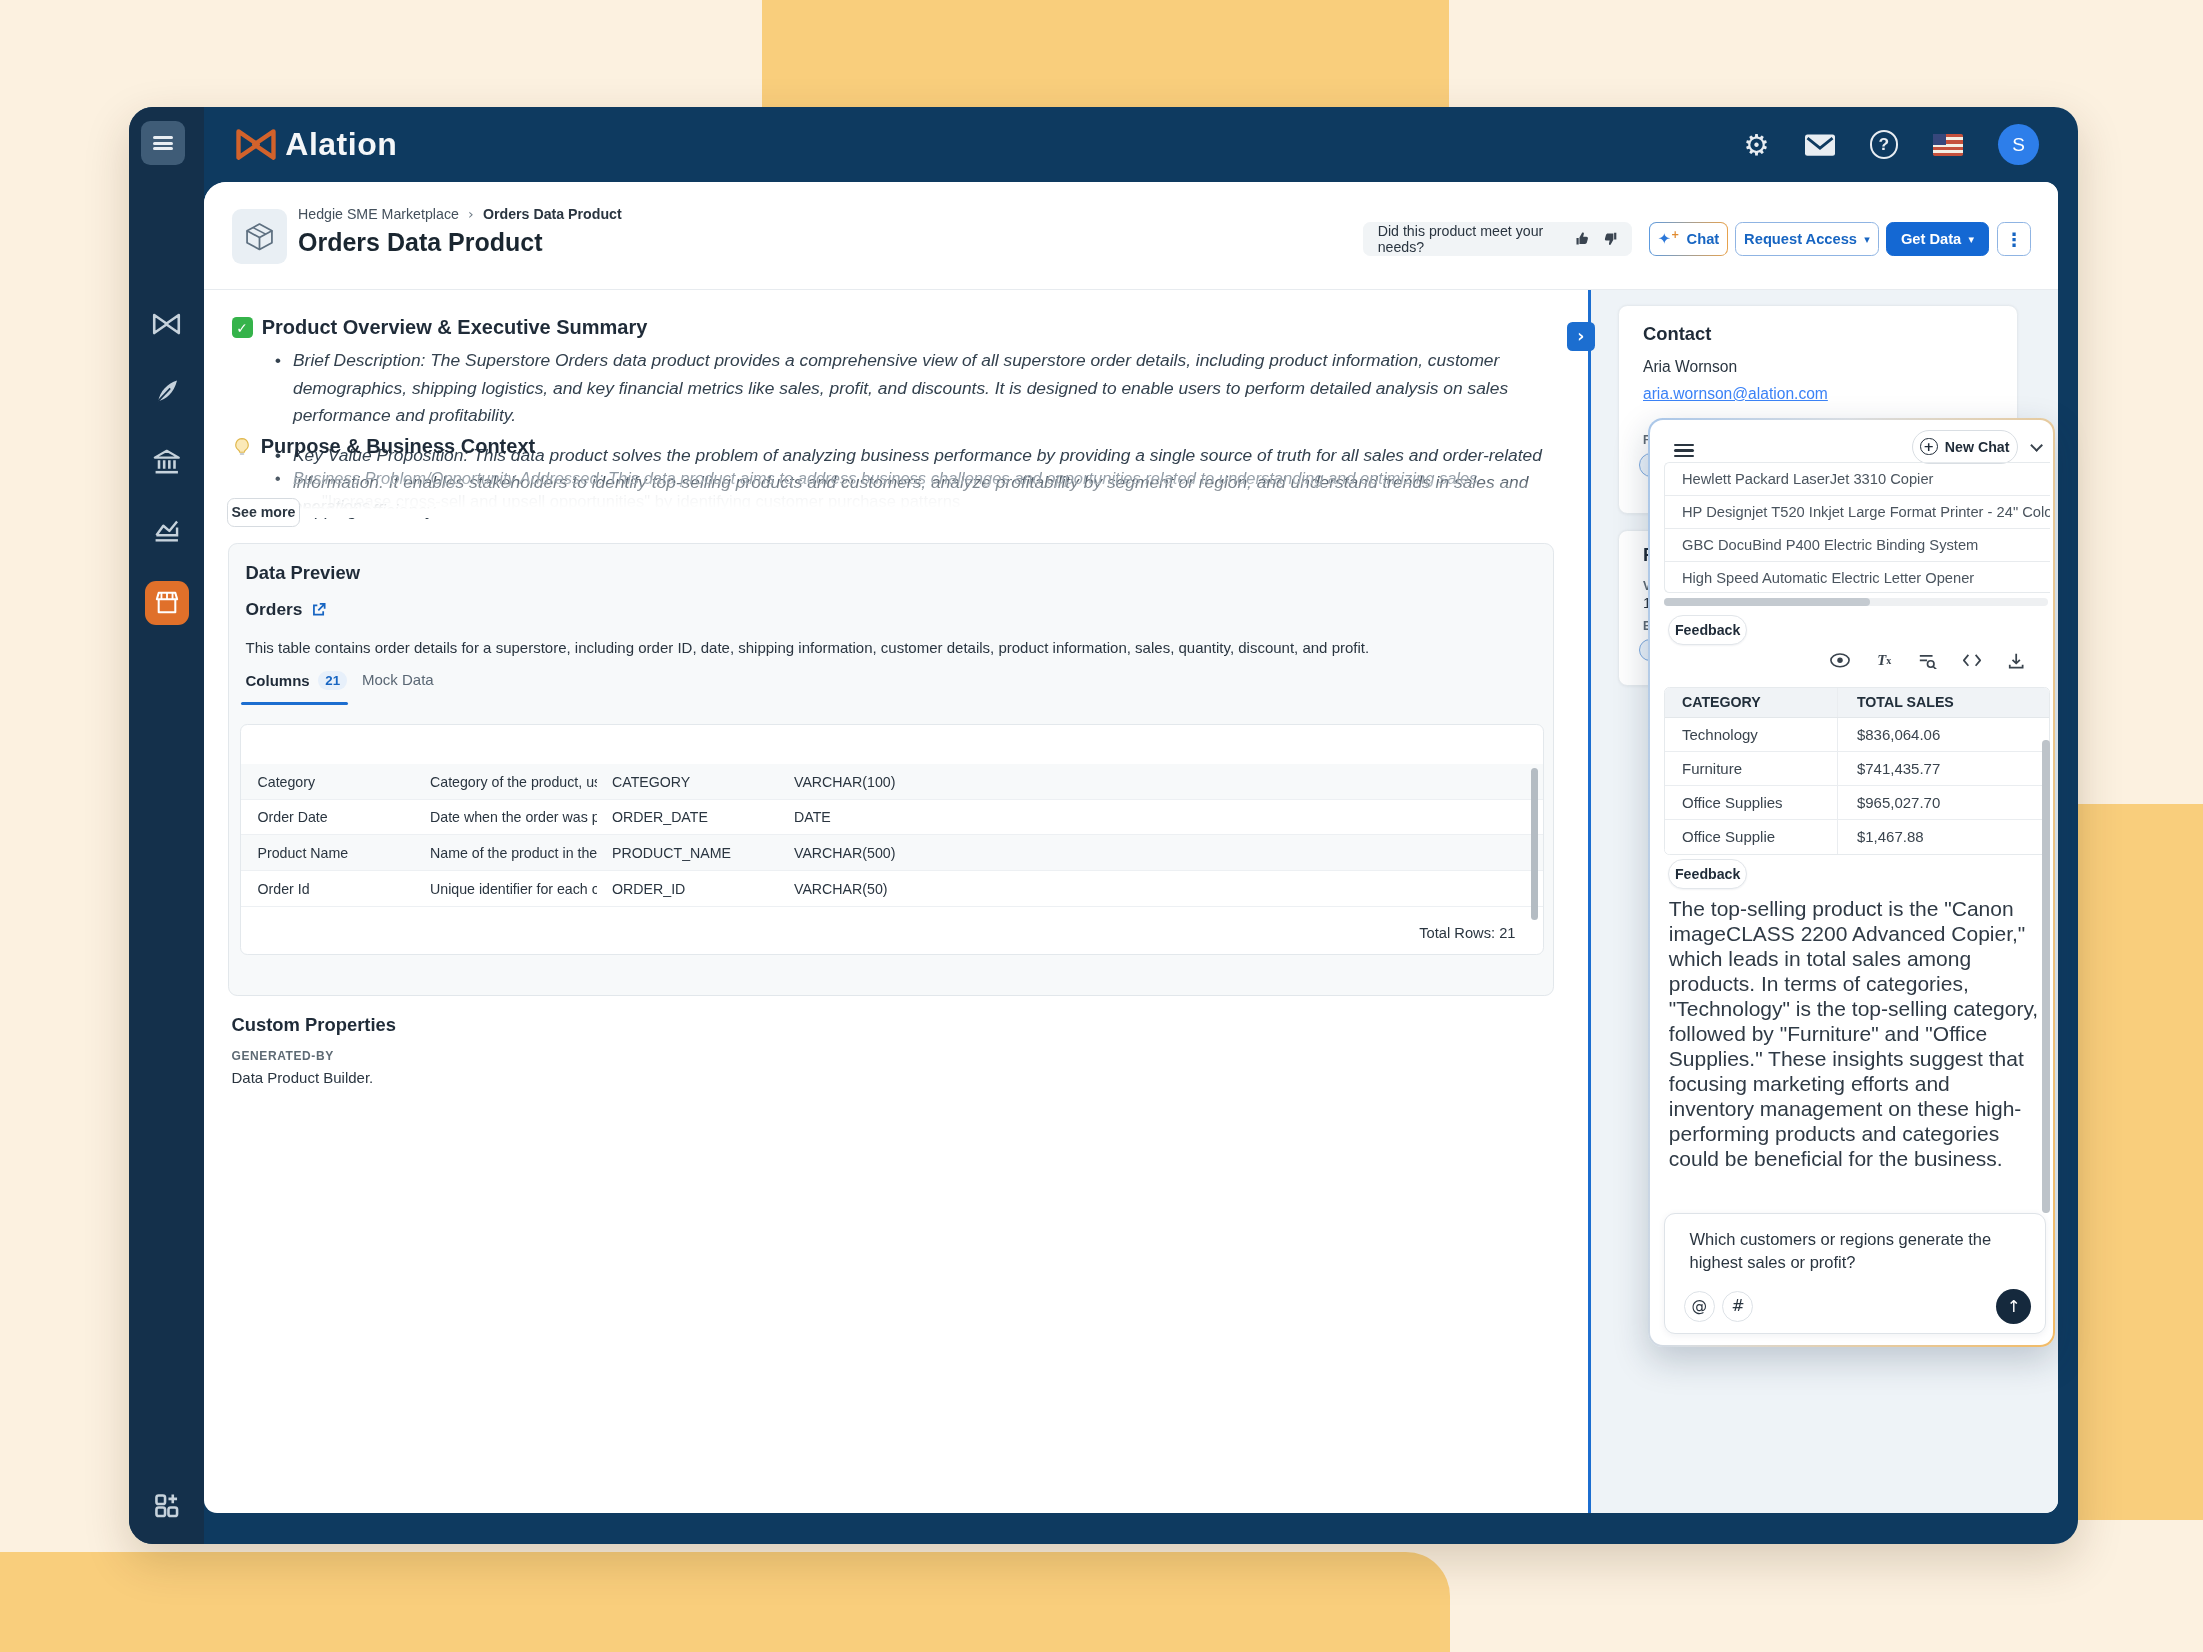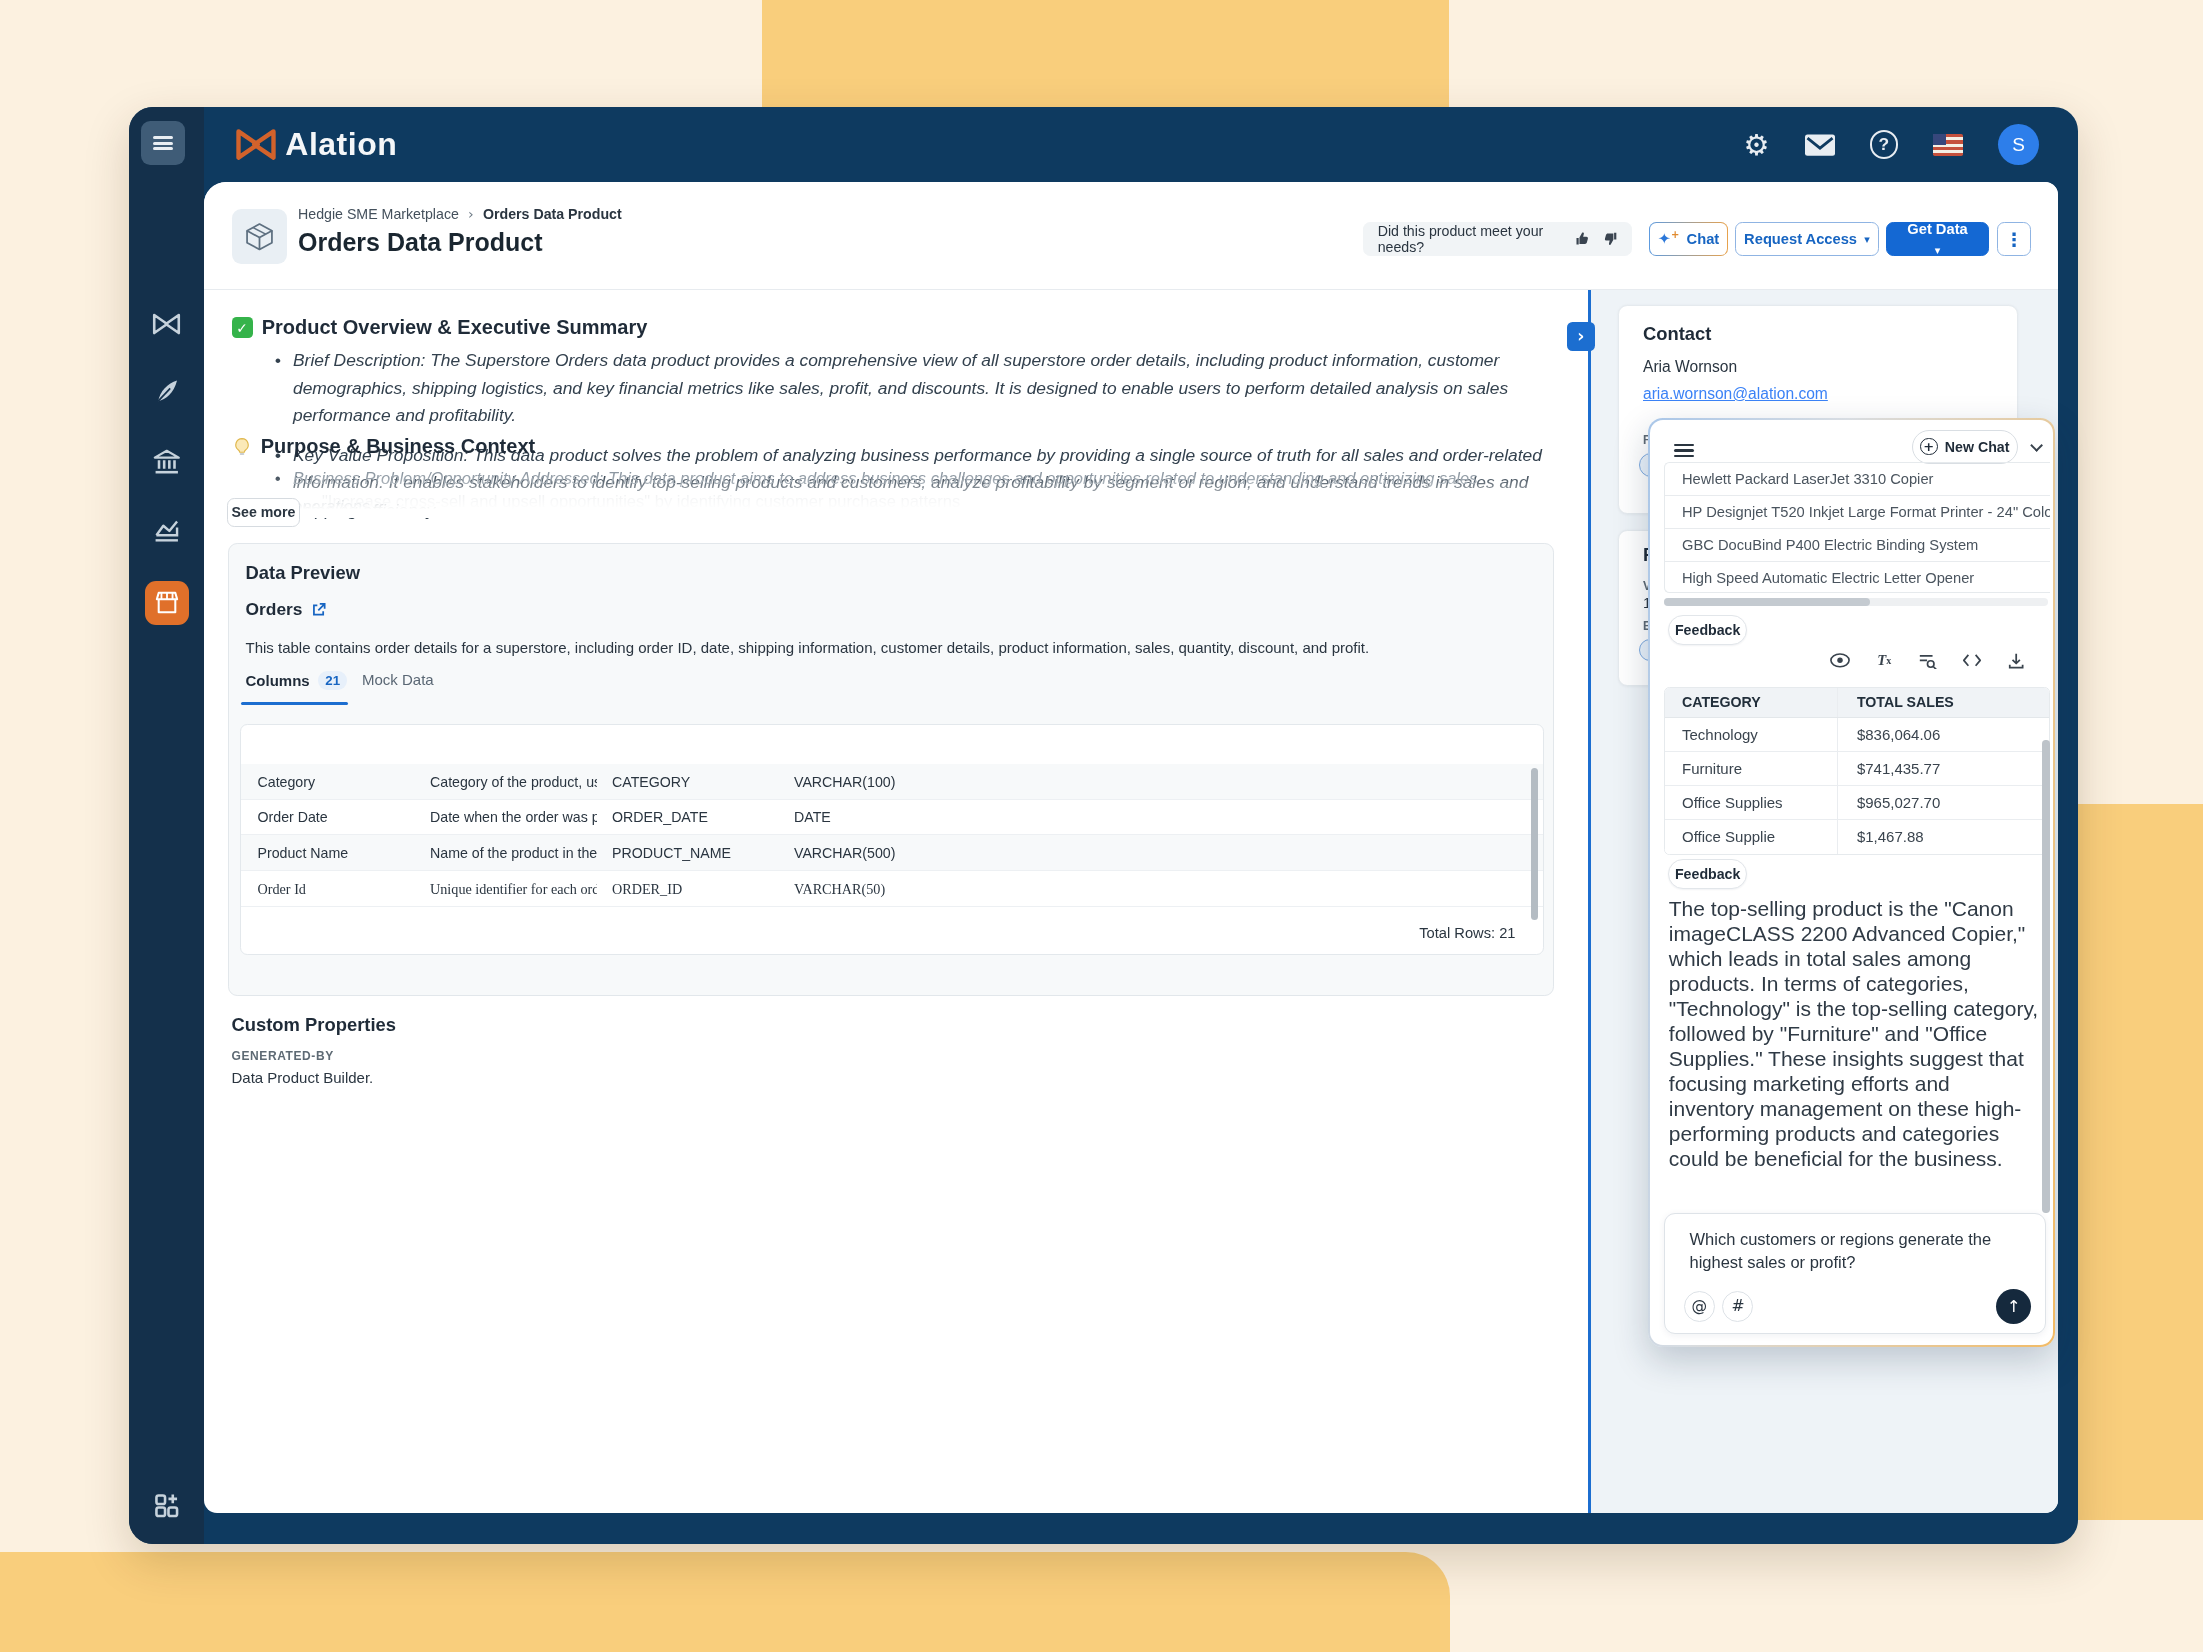--- a/index.html
+++ b/index.html
@@ -43,21 +43,21 @@
   .icon-box { position:absolute; left:27.5px; top:27px; width:55px; height:55px; background:#E9EFF4; border-radius:9.2px; display:flex; align-items:center; justify-content:center; }
   .crumbs { position:absolute; left:94px; top:24px; font-size:14.2px; color:#44505C; display:flex; gap:9.2px; align-items:center; }
   .crumb2 { font-weight:600; color:#2A3540; }
   .page-title { position:absolute; left:94px; top:46px; font-size:25px; font-weight:bold; color:#1A2630; }
 
   .needs-pill { position:absolute; left:1159px; top:40px; width:269px; height:34px; background:#F1F4F6; border-radius:7.3px; display:flex; align-items:center; gap:13px; padding:0 14.7px; font-size:14.2px; color:#2A3540; }
   .btn { position:absolute; top:40px; height:34px; border-radius:7.3px; display:flex; align-items:center; justify-content:center; gap:7.3px; font-size:14.7px; font-weight:600; cursor:pointer; background:#fff; }
   .btn-chat { left:1445px; width:79px; color:#1765C2; border:1.4px solid transparent;
       background-image:linear-gradient(#fff,#fff),linear-gradient(90deg,#5D9BE0,#E8A24C); background-origin:border-box; background-clip:padding-box,border-box; }
   .btn-request { left:1531px; width:144px; color:#1765C2; border:1.4px solid #8FB4E3; }
-  .btn-getdata { left:1682px; width:103px; color:#fff; background:#1468D3; border:1.4px solid #1468D3;flex-direction:column; }
+  .btn-getdata { left:1682px; width:103px; color:#fff; background:#1468D3; border:1.4px solid #1468D3; }
   .btn-kebab { left:1793px; width:34px; color:#1765C2; border:1.4px solid #8FB4E3; font-size:18.4px; }
   .caret { font-size:11px; }
 
   .sec-head { position:absolute; left:27.5px; display:flex; align-items:center; gap:9.2px; font-size:20px; font-weight:bold; color:#1F2B38; }
   .check-ic { width:21px; height:21px; background:#35B34A; border-radius:4.6px; color:#fff; font-size:13.8px; font-weight:bold; display:flex; align-items:center; justify-content:center; }
   .bullets { position:absolute; left:69px; width:1278px; font-size:17.4px; line-height:27.5px; color:#33414E;font-style:italic; }
   .bullet { position:relative; padding-left:20px; margin-bottom:12px; }
   .bullet::before { content:"•"; position:absolute; left:1.8px; top:0; color:#33414E; }
   .bullet-gray { color:#8C97A1; }
   .faded-line { position:absolute; left:118px; font-size:16.5px; color:#6B7884; opacity:.22; white-space:nowrap; }
@@ -305,21 +305,21 @@
           <span class="cell c2">Date when the order was placed</span>
           <span class="cell c3">ORDER_DATE</span>
           <span class="cell c4">DATE</span>
         </div>
         <div class="tbl-row row-alt" style="top:110px;">
           <span class="cell c1">Product Name</span>
           <span class="cell c2">Name of the product in the orde</span>
           <span class="cell c3">PRODUCT_NAME</span>
           <span class="cell c4">VARCHAR(500)</span>
         </div>
-        <div class="tbl-row" style="top:146px;font-family:Liberation Serif, serif;">
+        <div class="tbl-row" style="top:146px;">
           <span class="cell c1">Order Id</span>
           <span class="cell c2">Unique identifier for each order,</span>
           <span class="cell c3">ORDER_ID</span>
           <span class="cell c4">VARCHAR(50)</span>
         </div>
         <div class="total-rows">Total Rows: 21</div>
         <div class="tbl-scroll"></div>
       </div>
     </div>
 

